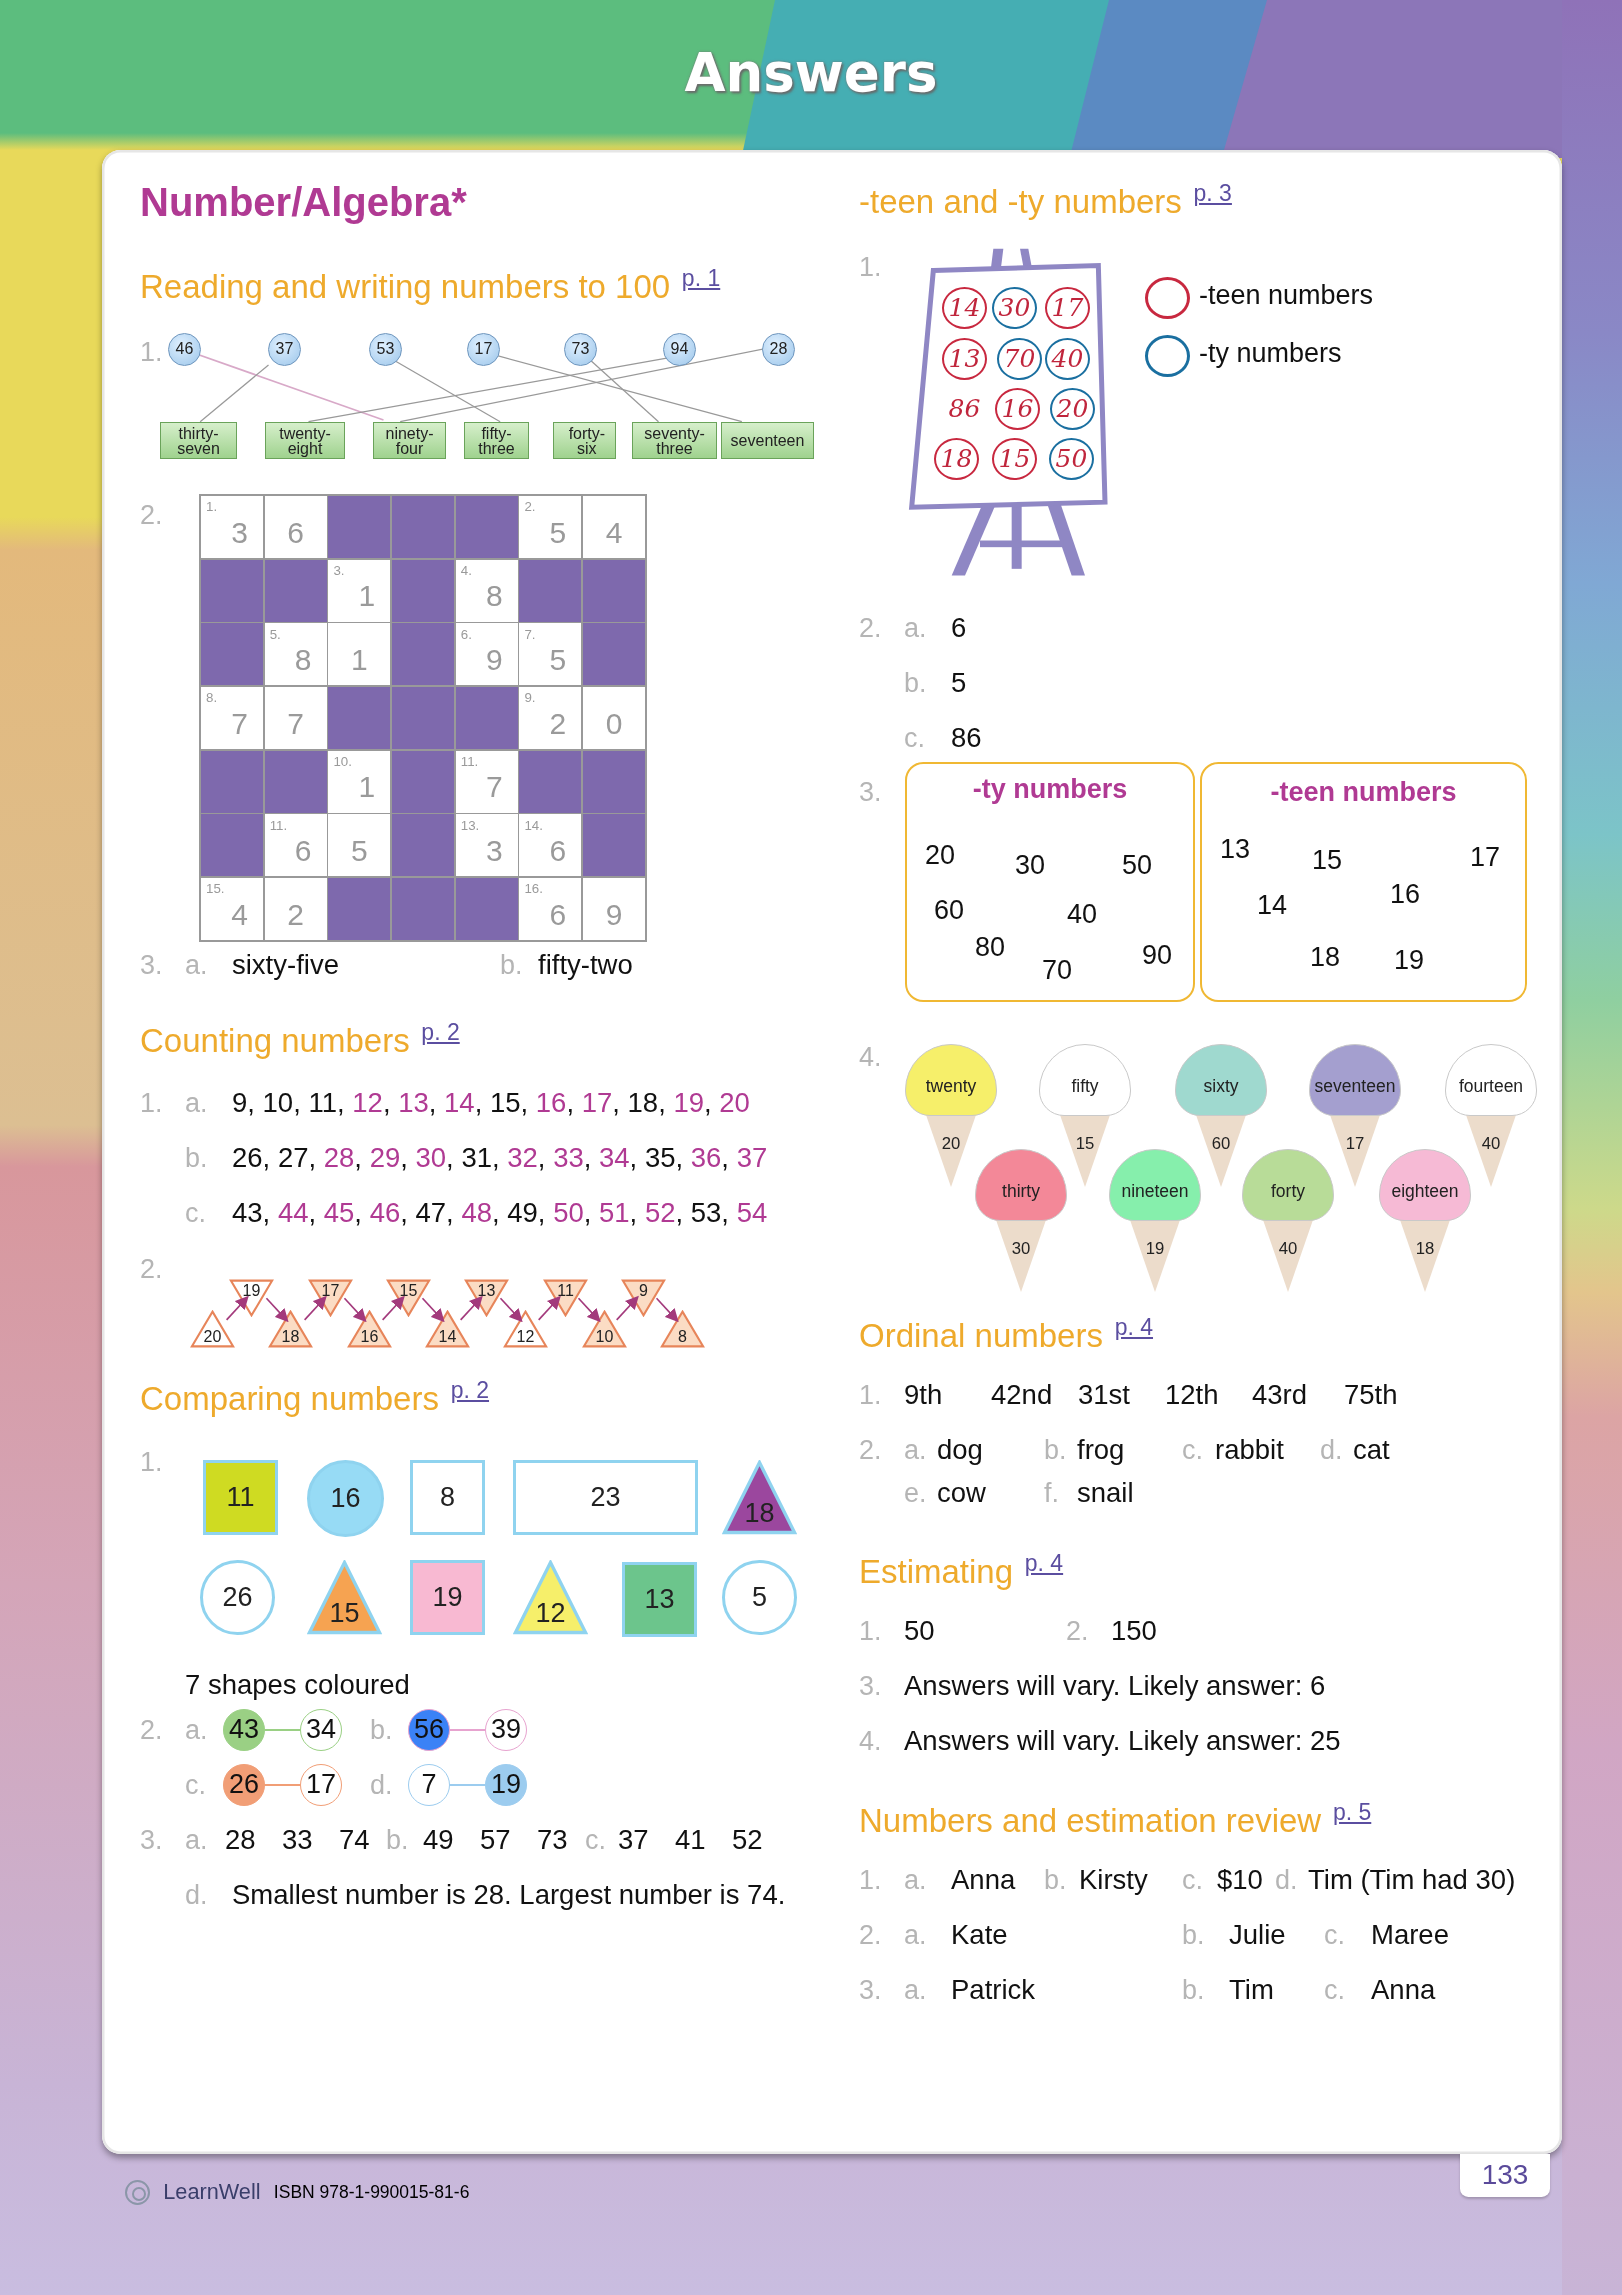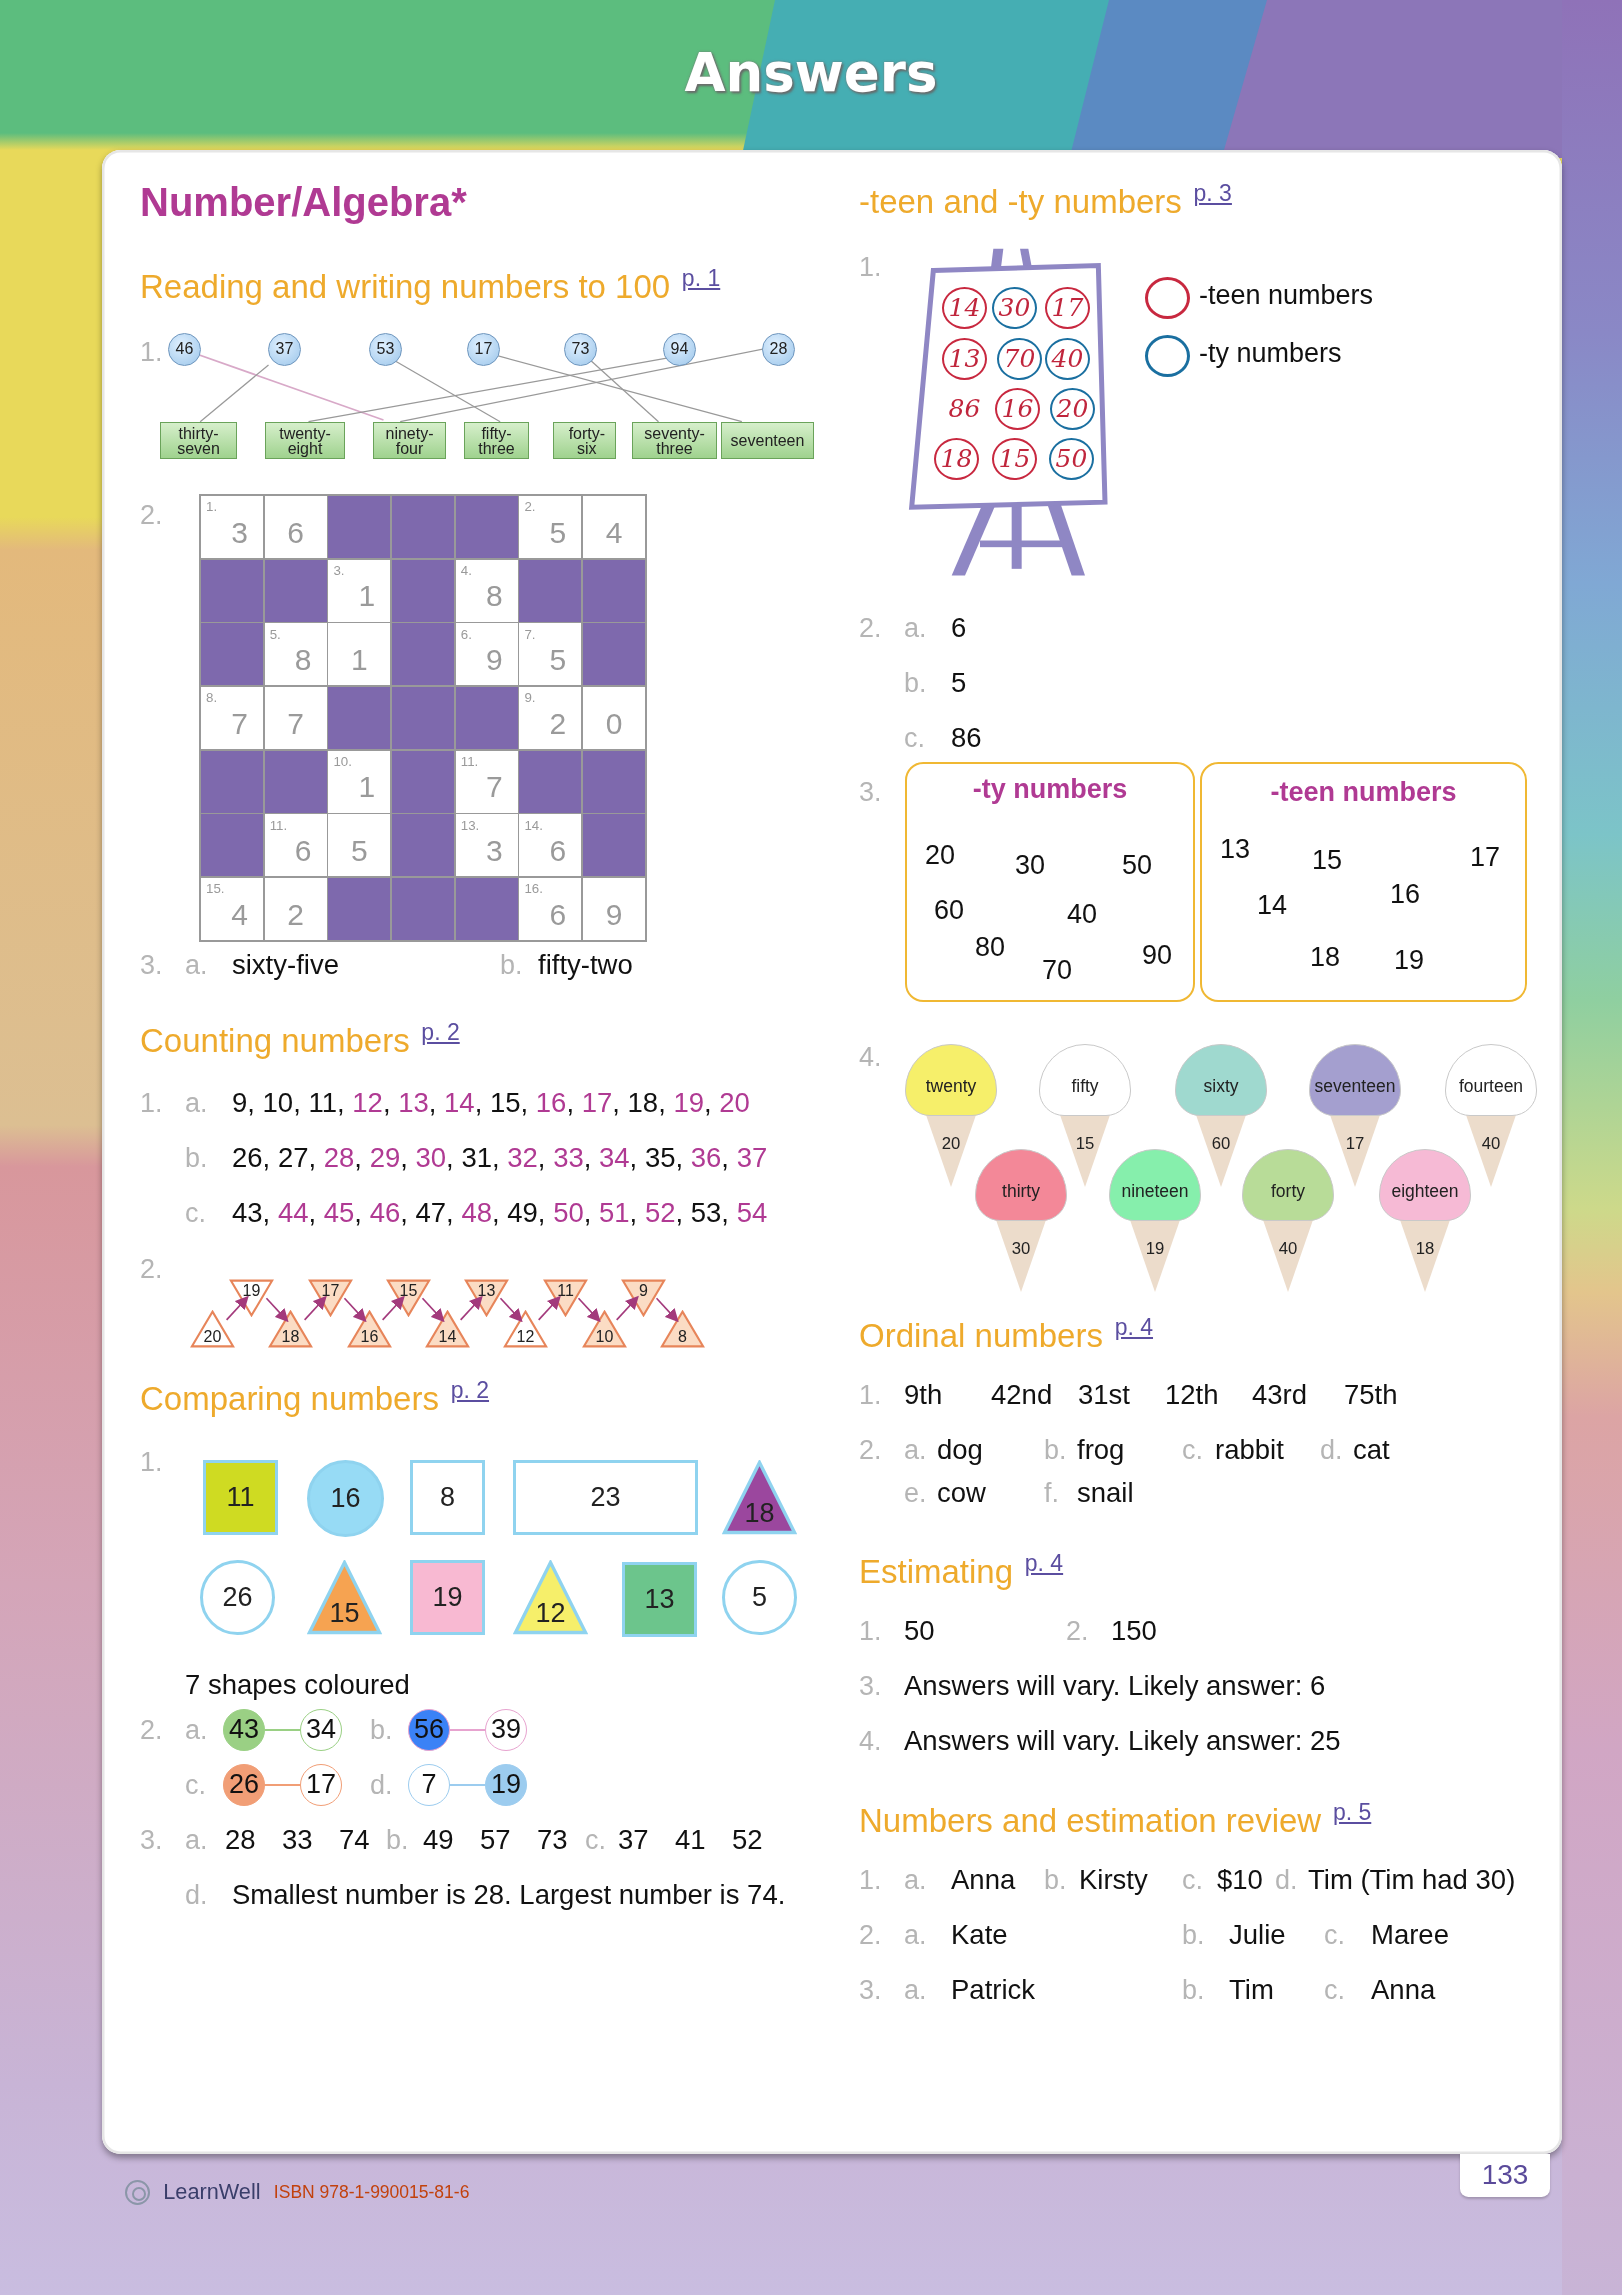--- a/index.html
+++ b/index.html
@@ -10,21 +10,21 @@
 .page-title{position:absolute;top:42px;left:0;width:1622px;text-align:center;font-size:53px;font-weight:bold;color:#fff;
 text-shadow:0 0 2.5px #777,1.7px 1.7px 2.5px #666;font-family:"DejaVu Sans",sans-serif;letter-spacing:0px}
 .card{position:absolute;left:102px;top:150px;width:1460px;height:2004px;background:#fff;border-radius:18.3px;
 box-shadow:0 3.3px 6.7px rgba(0,0,0,.35),inset 0 0 0 2.5px #e6e6e6;}
 .pagenum{position:absolute;left:1460px;top:2154px;width:90px;height:43px;background:#fff;border-radius:0 0 8.3px 8.3px;
 text-align:center;font-size:28px;line-height:42px;color:#5a4a9a;font-family:"Liberation Sans",sans-serif;box-shadow:0 1.7px 2.5px rgba(0,0,0,.2)}
 .footer{position:absolute;left:125px;top:2179px;display:flex;align-items:center;gap:13.3px}
 .footer .logo{width:25px;height:25px;border-radius:50%;border:2.5px solid #8b96a8;position:relative}
 .footer .logo::after{content:"";position:absolute;left:5px;top:5px;width:10px;height:10px;border-radius:50%;border:2.5px solid #8b96a8}
 .footer .brand{font-size:21.7px;color:#3a3e6a;font-family:"Liberation Sans",sans-serif}
-.footer .isbn{font-size:17.5px;color:#c2410c;font-family:"Liberation Sans",sans-serif}
+.footer .isbn{font-size:17.5px;color:#000000;font-family:"Liberation Sans",sans-serif}
 
 .abs{position:absolute}
 .h1{font-size:40px;font-weight:bold;color:#b03a93;font-family:"Liberation Sans",sans-serif}
 .h2{font-size:33px;color:#eeaa2c;font-family:"Liberation Sans",sans-serif;white-space:nowrap}
 .plink{font-size:23px;color:#5b4ea0;text-decoration:underline;vertical-align:super;margin-left:11.7px;font-family:"Liberation Sans",sans-serif}
 .q{font-size:27px;color:#b5b5b5;font-family:"Liberation Sans",sans-serif}
 .t{font-size:27.5px;color:#111;font-family:"Liberation Sans",sans-serif;white-space:nowrap}
 .pk{color:#b03a93}
 .row{position:absolute;display:flex;align-items:baseline;white-space:nowrap}
 

